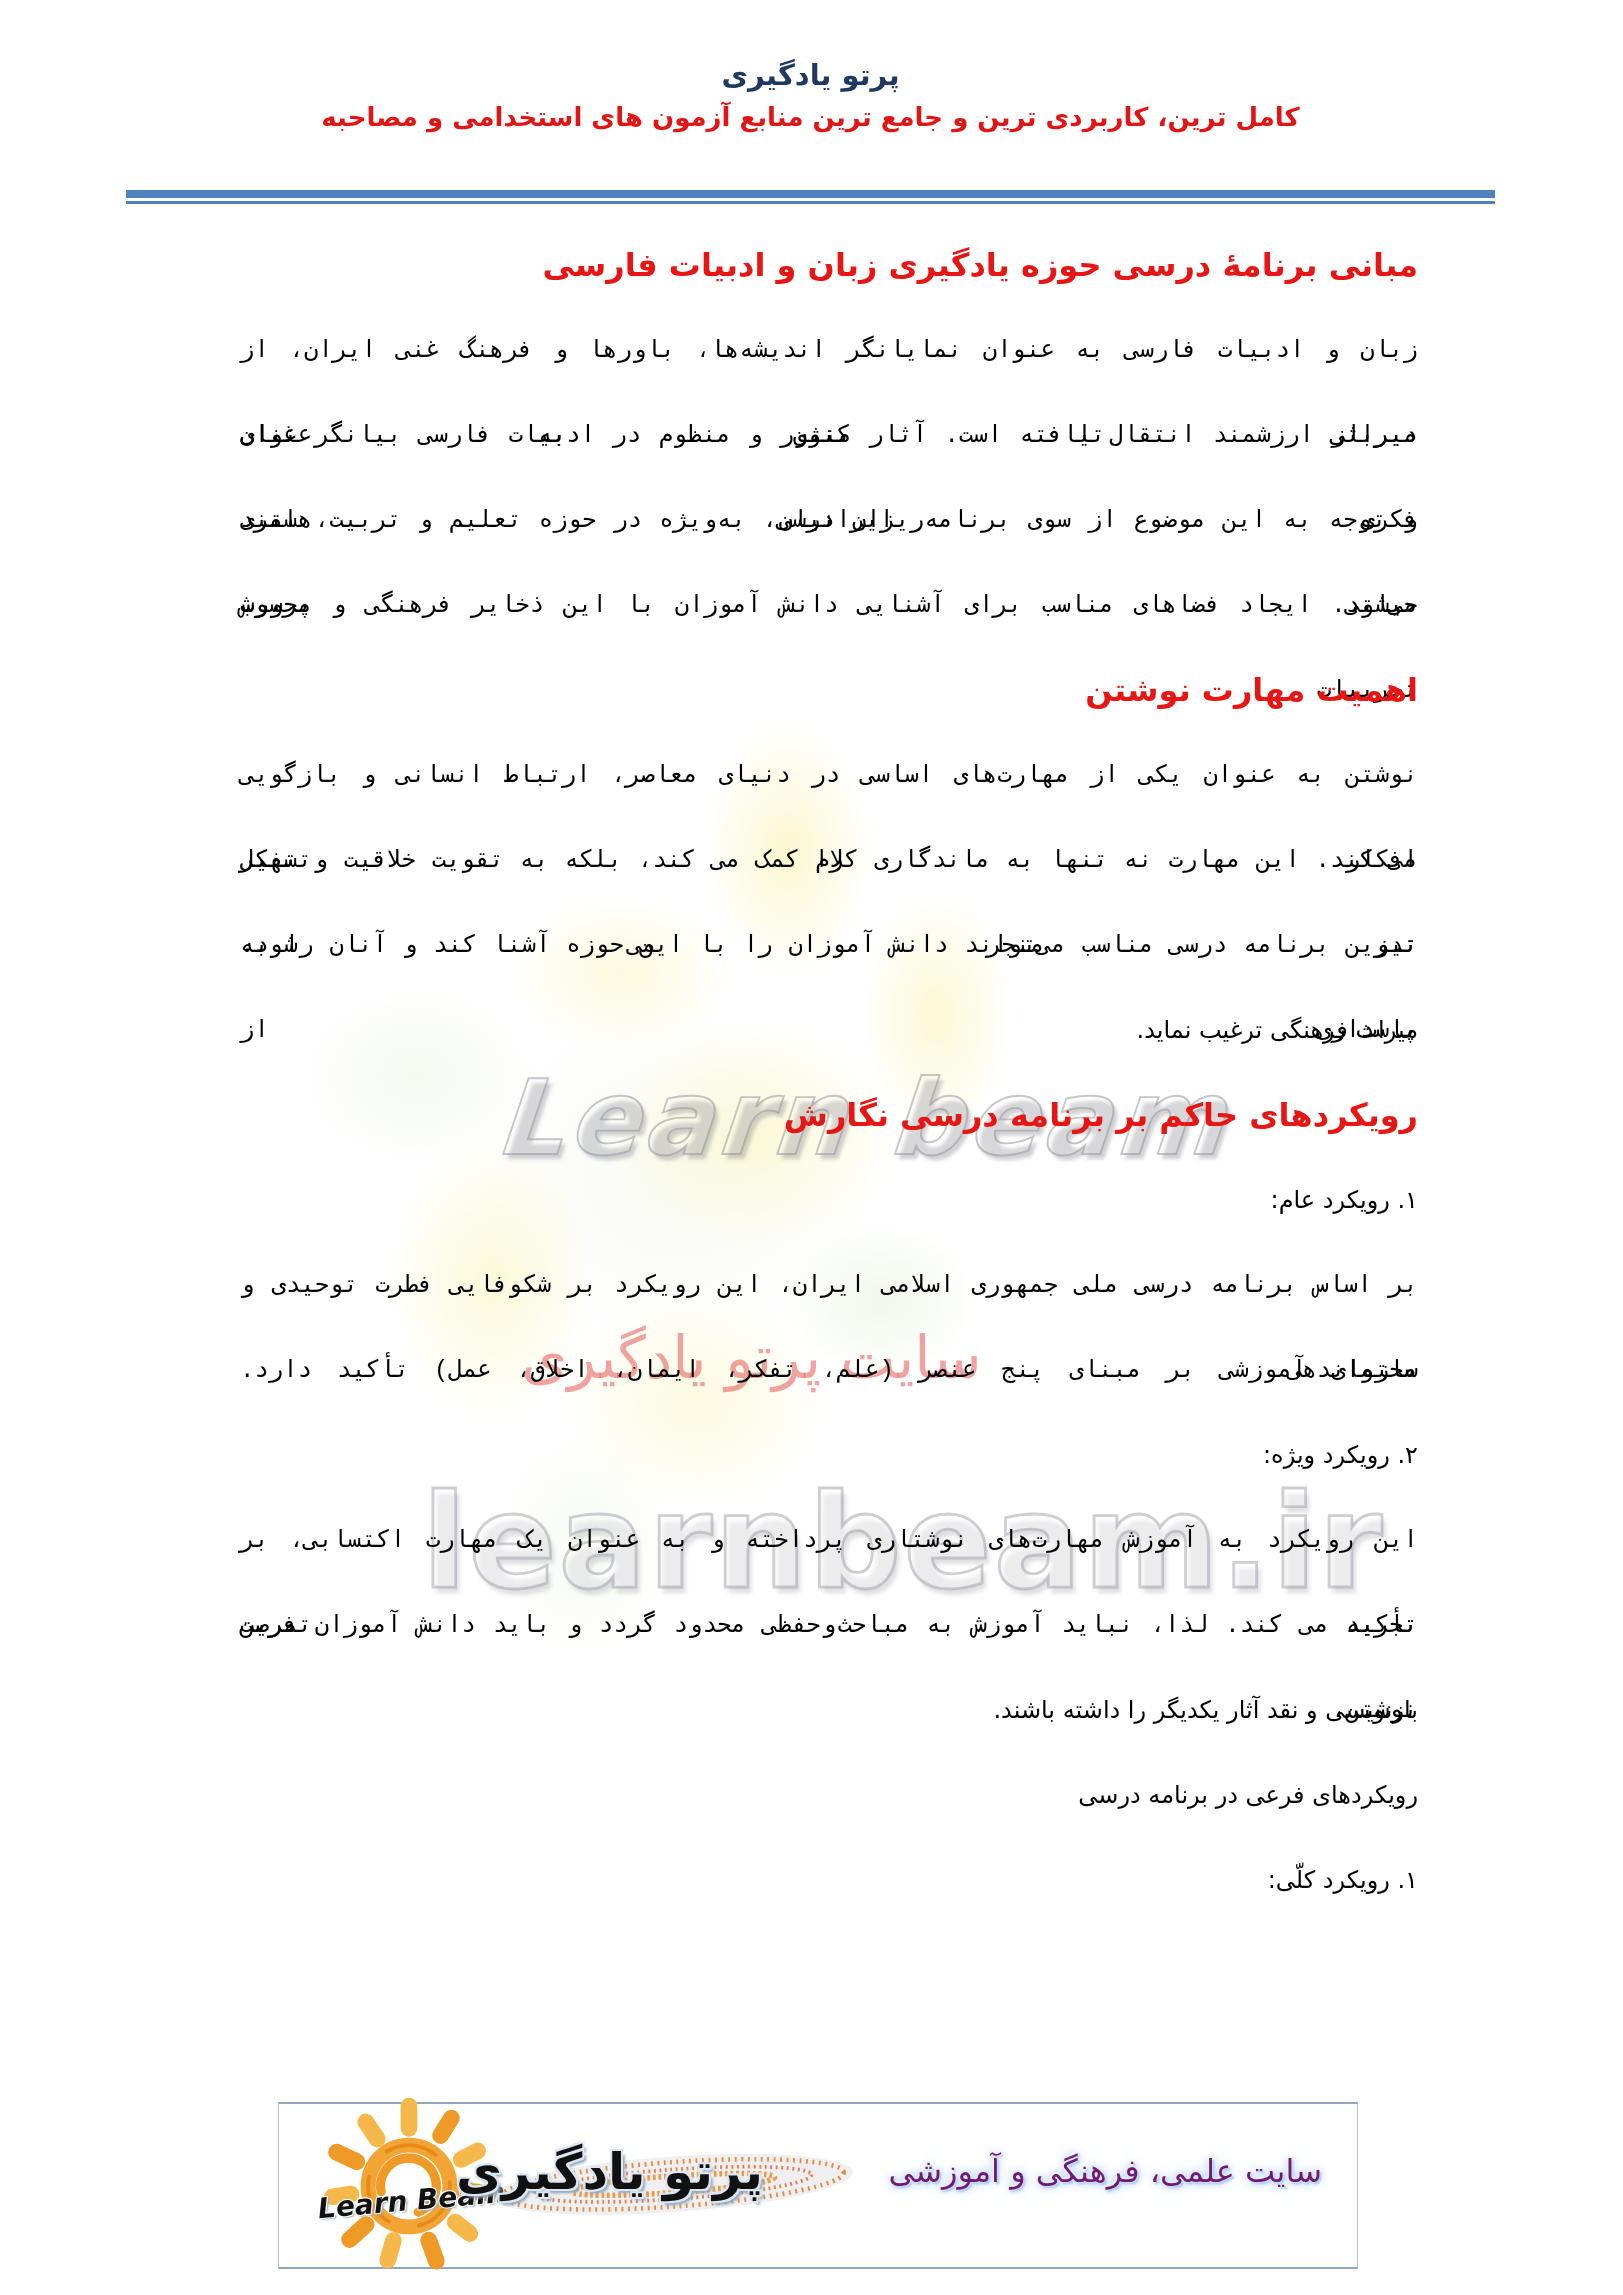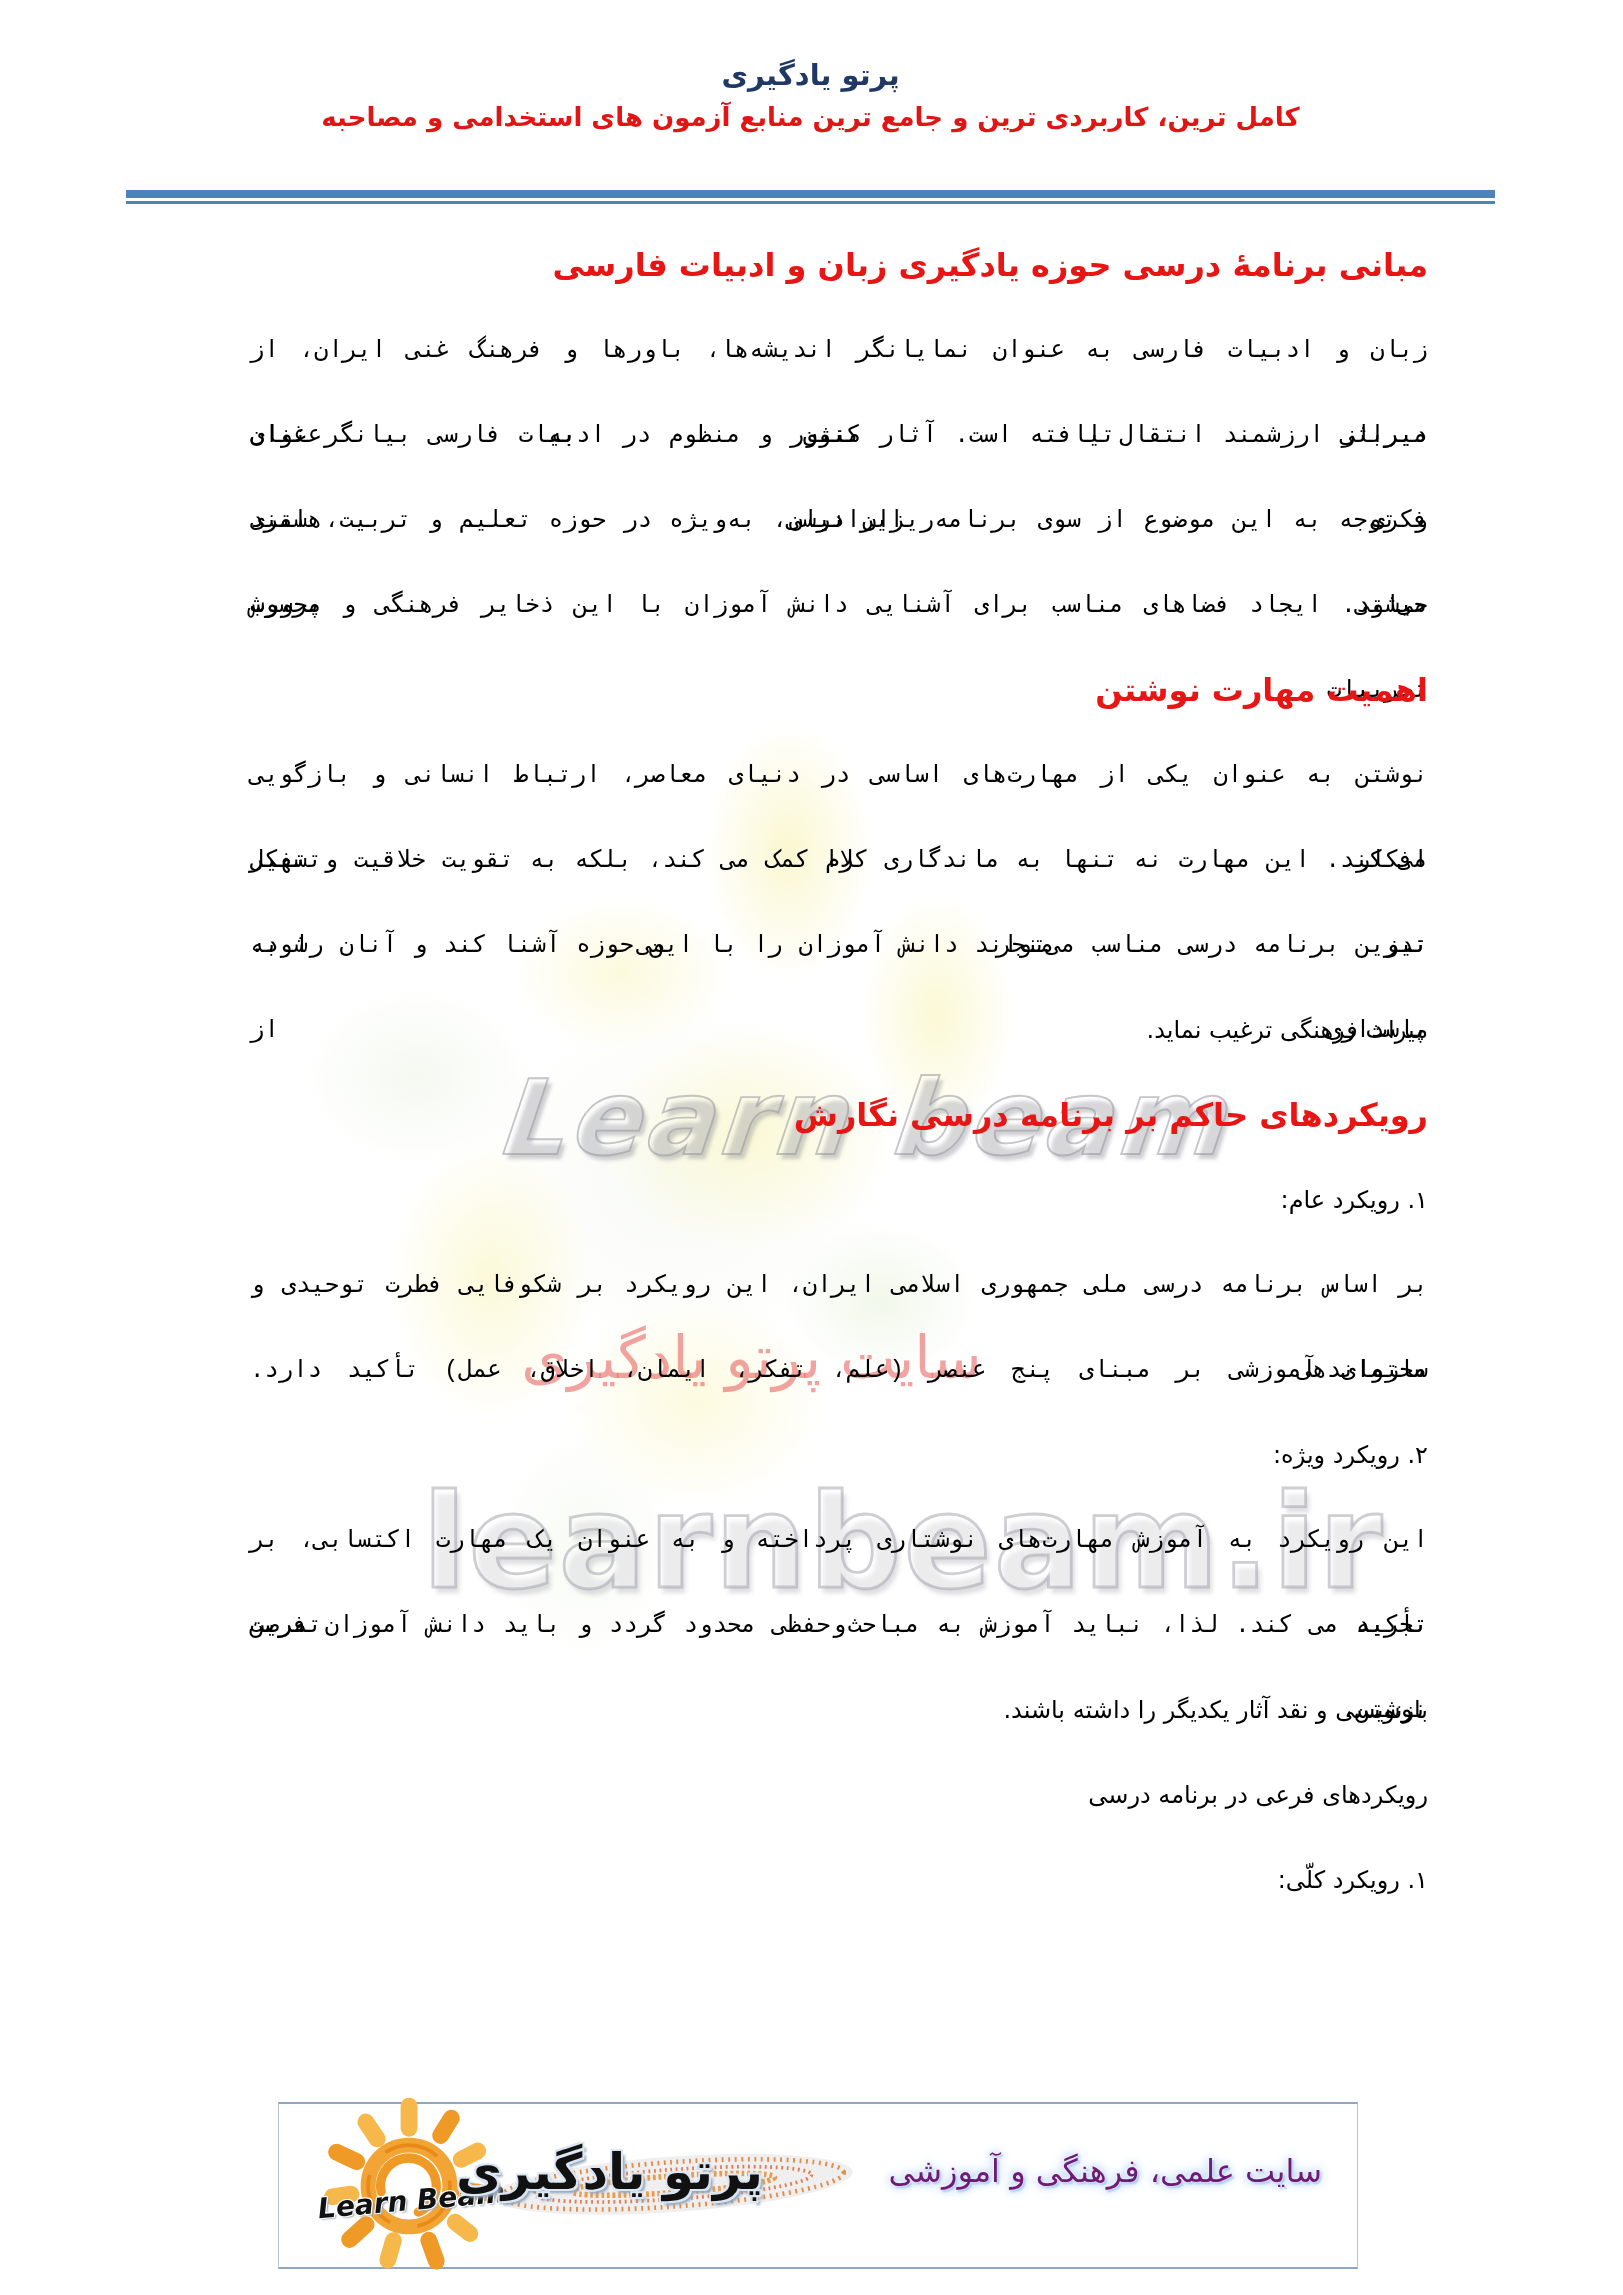--- a/index.html
+++ b/index.html
@@ -64,21 +64,21 @@
     position:absolute;left:422px;top:1466px;width:761px;
     font-weight:bold;font-size:130px;letter-spacing:1.9px;
     color:rgba(255,255,255,.4);
     -webkit-text-stroke:2.8px rgba(165,165,175,.55);
     text-shadow:3.7px 5.6px 4.6px rgba(150,150,160,.3);
     pointer-events:none;white-space:nowrap;
   }
 
   
   .content{
-    position:absolute;top:223px;right:195px;width:1178px;
+    position:absolute;top:223px;right:205px;width:1178px;
     direction:rtl;
   }
   .line{
     height:85px;line-height:85px;
     font-size:24px;color:#000;
     text-align:right;
     overflow:visible;white-space:nowrap;
   }
   .line.just{
     white-space:normal;

